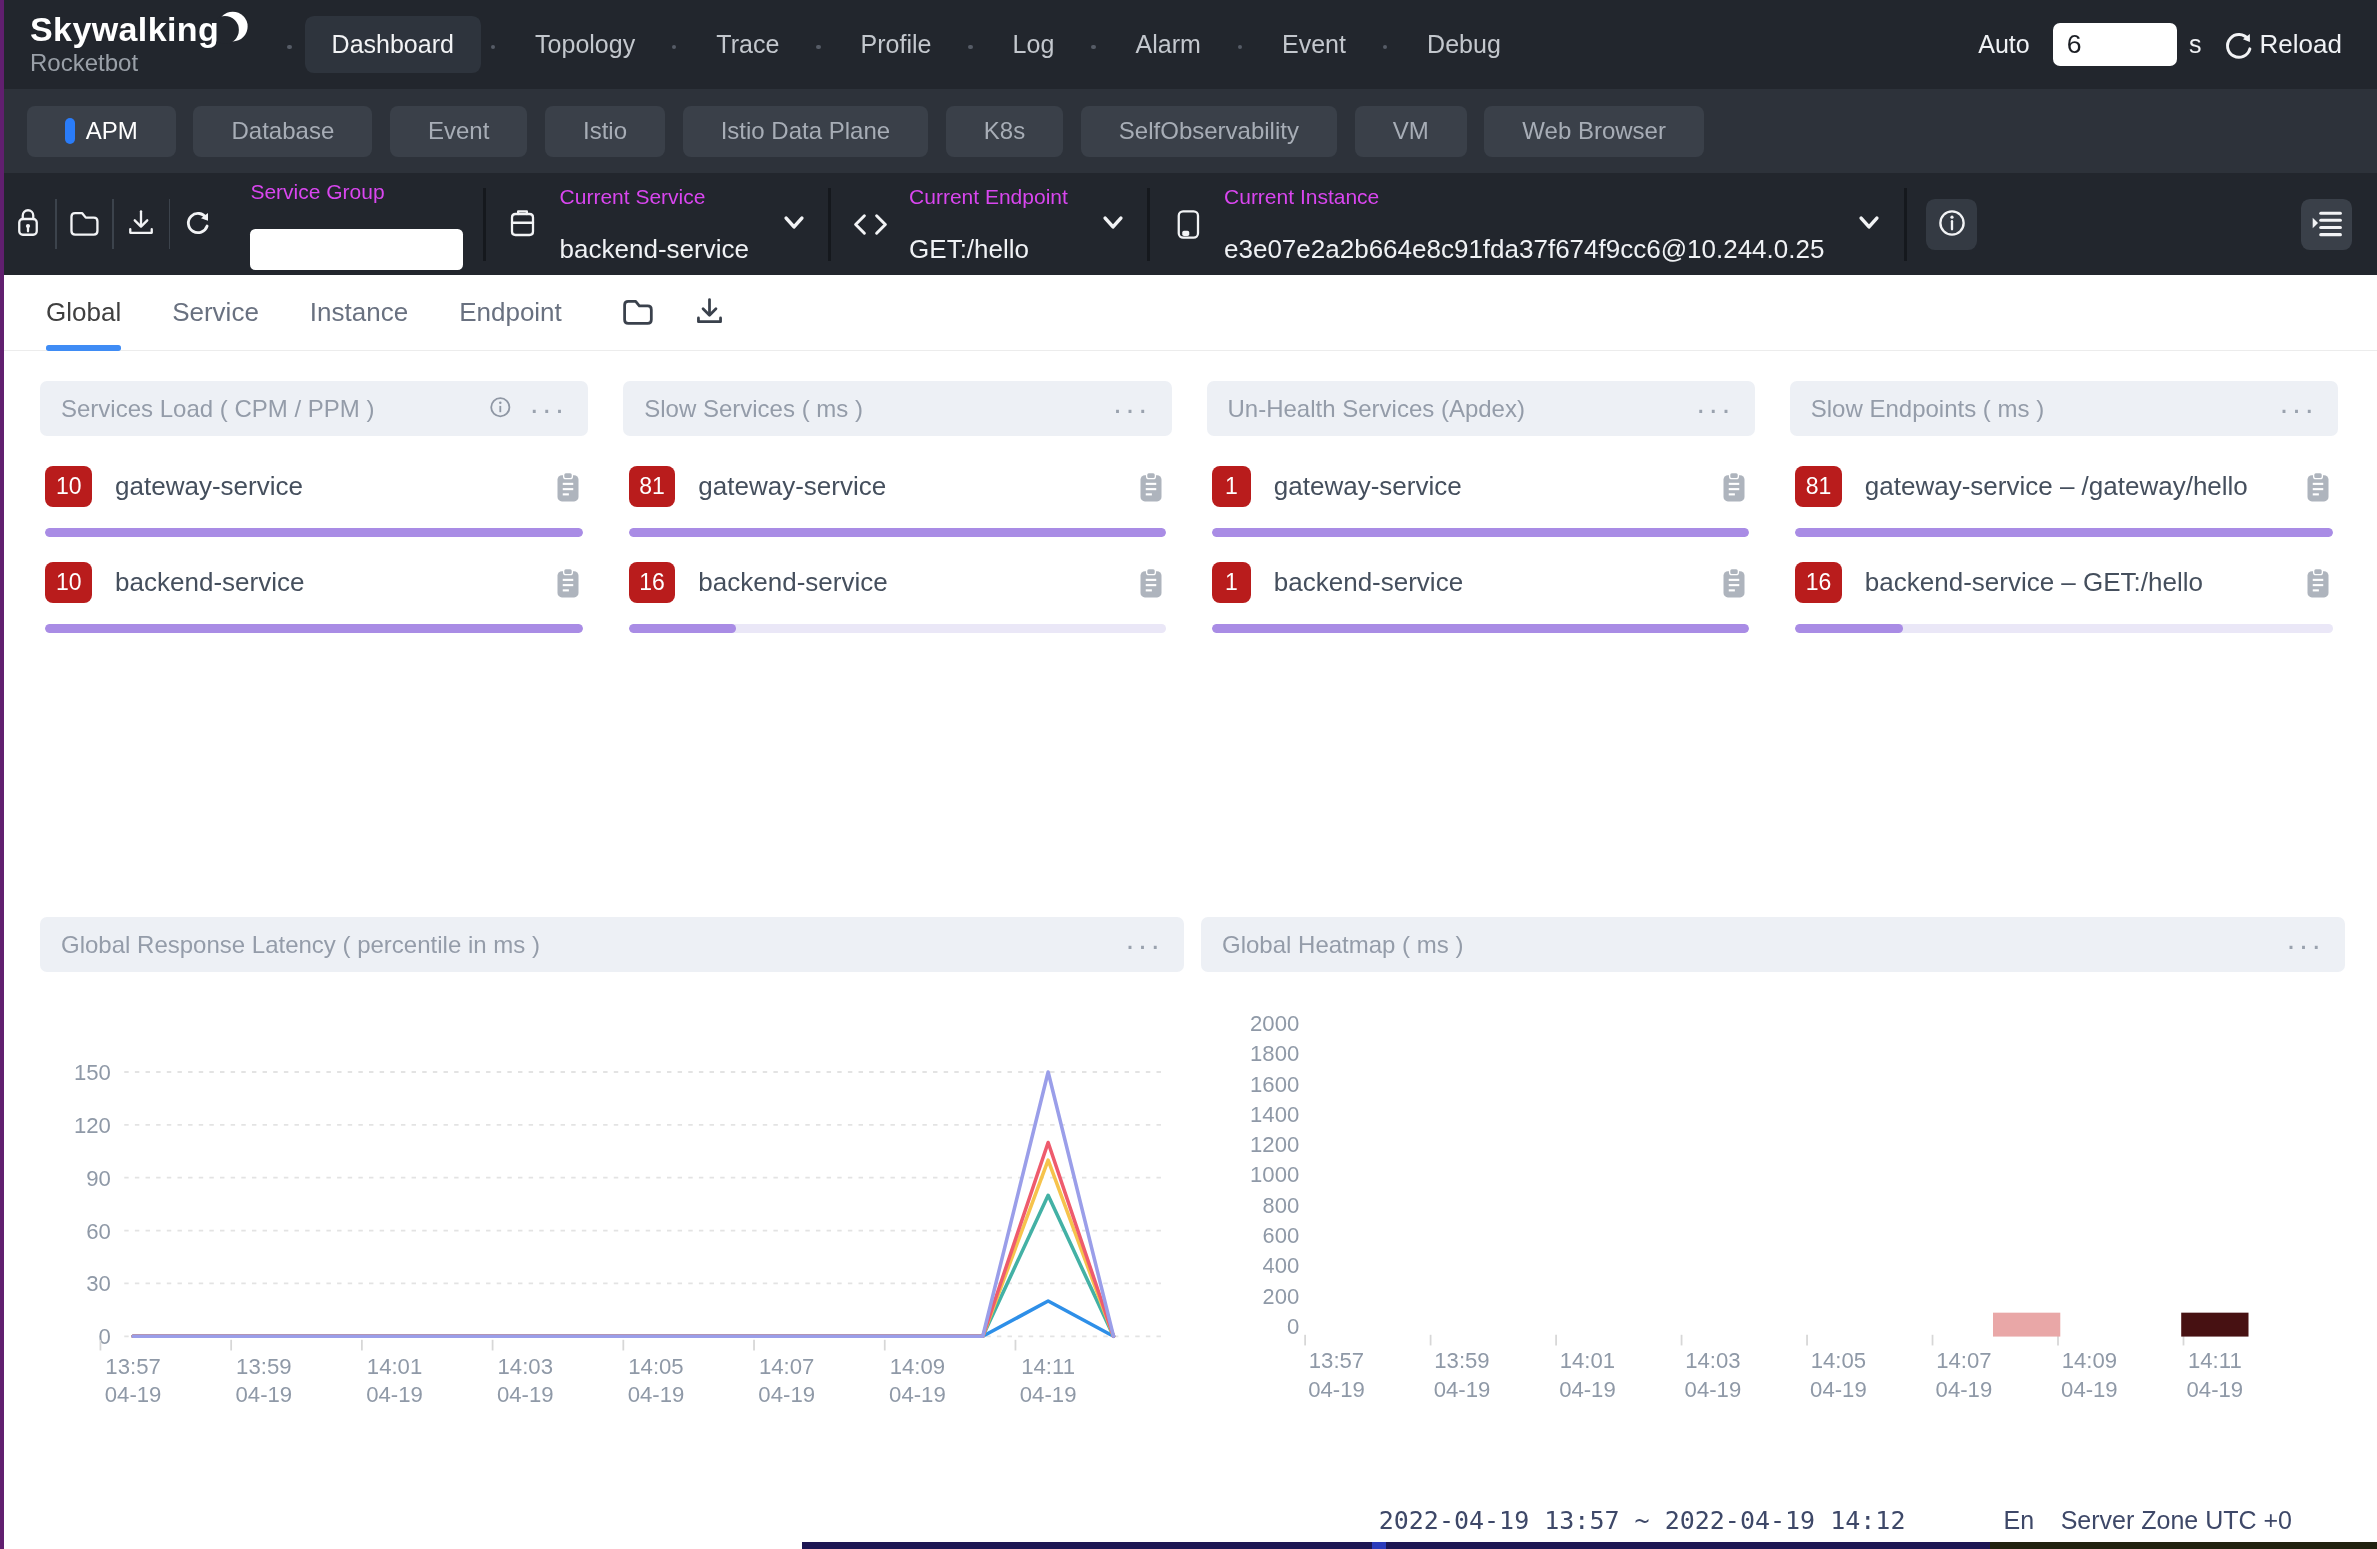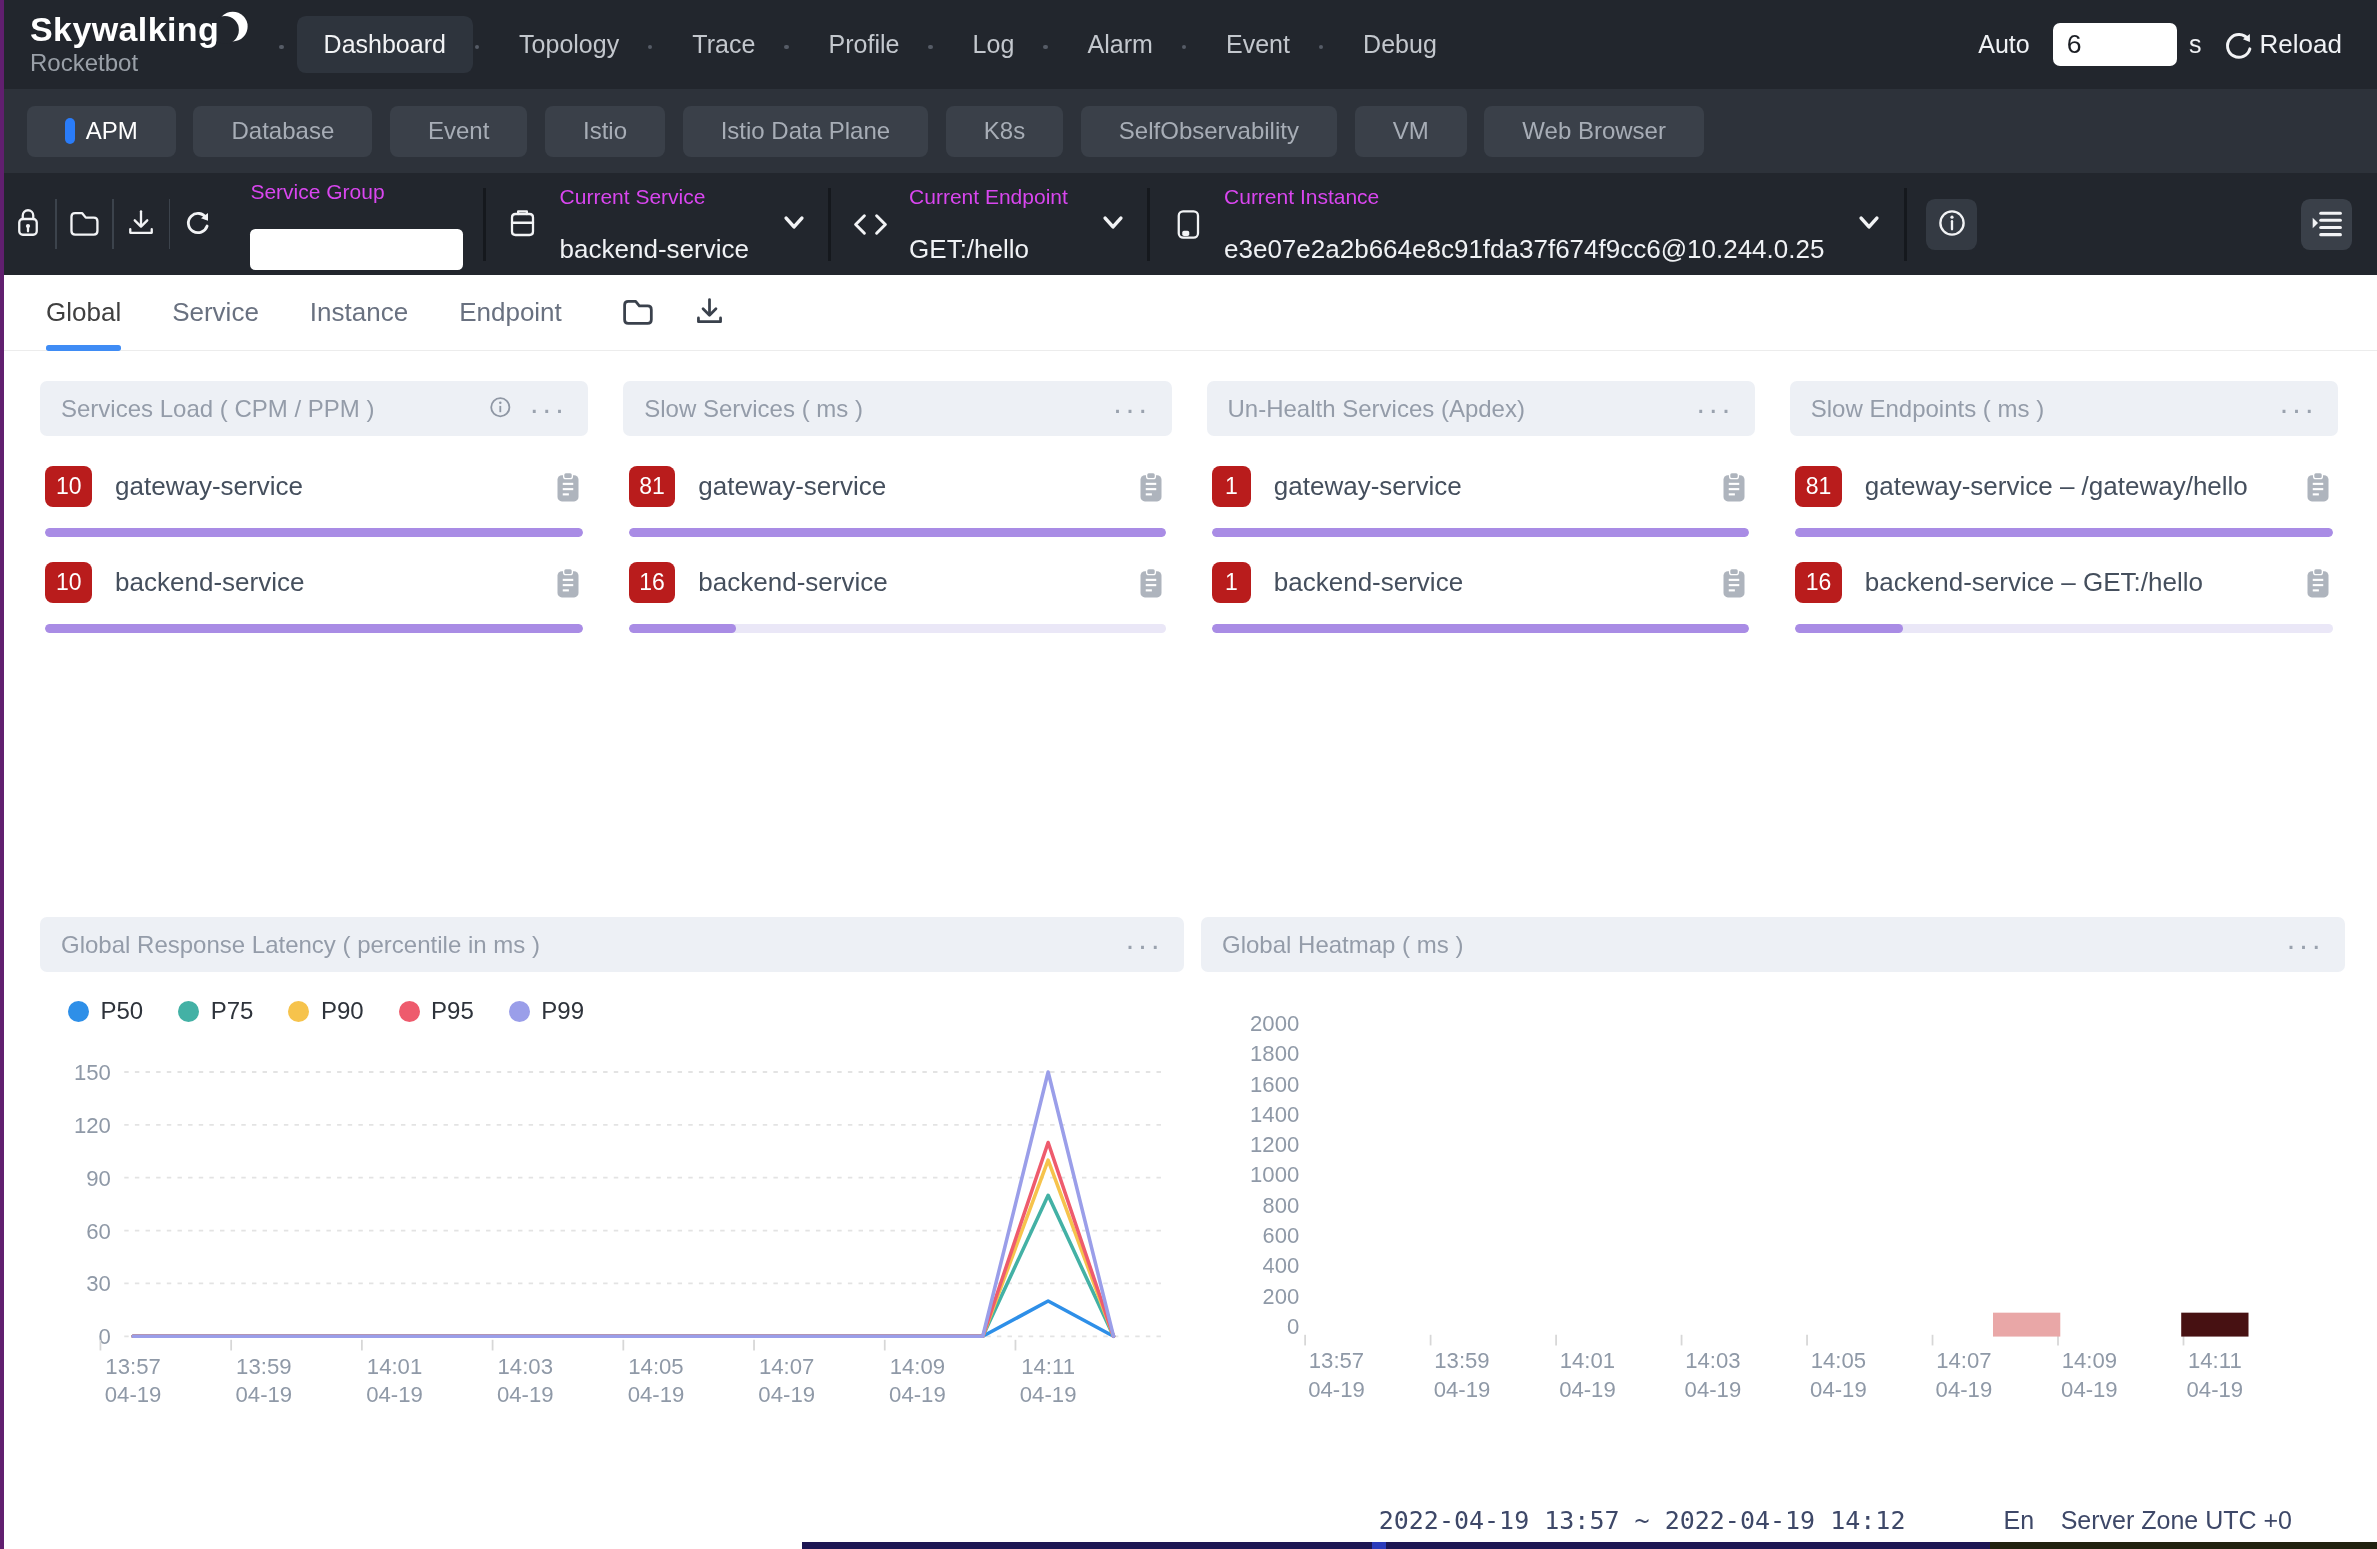--- a/index.html
+++ b/index.html
@@ -9,21 +9,21 @@
   .screen::before { content:""; position:absolute; left:0; top:0; width:3.5px; height:1550px; background:#611f6f; z-index:50; }
 
   
   .navbar { position:absolute; left:0; top:0; width:2377px; height:89px; background:#22262d; display:flex; align-items:center; }
   .brand { display:flex; align-items:flex-start; margin-left:30px; width:204px; }
   .brand-col { display:flex; flex-direction:column; }
   .brand-title { color:#ffffff; font-size:34px; font-weight:bold; letter-spacing:0.4px; line-height:35px; }
   .brand-sub { color:#9aa0a8; font-size:24px; line-height:28px; margin-top:1.8px; }
   .brand-moon { margin-left:-1.8px; margin-top:-5.3px; }
   .nav-items { display:flex; align-items:center; margin-left:43px; }
-  .nav-item { position:relative; color:#c3c7cd; font-size:25px; padding:14px 26.6px; margin-left:20px; cursor:pointer; }
+  .nav-item { position:relative; color:#c3c7cd; font-size:25px; padding:14px 26.6px; margin-left:28px; cursor:pointer; }
   .nav-item::before { content:""; position:absolute; left:-17.7px; top:50%; width:4.4px; height:4.4px; border-radius:50%; background:#565c66; }
   .nav-item.active { background:#2e343d; border-radius:8.9px; color:#f2f3f5; }
   .nav-right { margin-left:auto; display:flex; align-items:center; margin-right:35px; }
   .auto-label { color:#f0f2f5; font-size:25px; margin-right:23px; }
   .auto-input { width:124px; height:43px; background:#ffffff; border:none; border-radius:7px; font-size:26.6px; color:#1b1e24; padding:0 14px; font-family:"Liberation Sans",sans-serif; }
   .auto-unit { color:#f0f2f5; font-size:25px; margin-left:12.4px; }
   .reload-btn { display:flex; align-items:center; margin-left:19.5px; cursor:pointer; background:none; border:none; }
   .reload-btn span { color:#f0f2f5; font-size:26px; }
 
   
@@ -491,42 +491,20 @@
     </div>
   </div>
 
   <div class="chart-card left">
     <div class="card-head">
       <span class="card-title">Global Response Latency ( percentile in ms )</span>
       <span class="card-head-icons">
           <button class="dots">···</button>
         </span>
     </div>
-    <div class="legend" id="latency-legend">
-        <span class="legend-item">
-          <span class="legend-dot" style="background: rgb(46, 143, 232);"></span>
-          <span class="legend-label">P50</span>
-        </span>
-        <span class="legend-item">
-          <span class="legend-dot" style="background: rgb(67, 177, 165);"></span>
-          <span class="legend-label">P75</span>
-        </span>
-        <span class="legend-item">
-          <span class="legend-dot" style="background: rgb(246, 195, 76);"></span>
-          <span class="legend-label">P90</span>
-        </span>
-        <span class="legend-item">
-          <span class="legend-dot" style="background: rgb(238, 91, 109);"></span>
-          <span class="legend-label">P95</span>
-        </span>
-        <span class="legend-item">
-          <span class="legend-dot" style="background: rgb(154, 158, 233);"></span>
-          <span class="legend-label">P99</span>
-        </span>
-      </div>
     <svg id="latency-svg" class="chart-svg" width="1144" height="417" viewBox="0 0 1290 470">
         <line x1="95" y1="343" x2="1265" y2="343" stroke="#e3e3e3" stroke-width="2" stroke-dasharray="5 7"></line>
         <text x="80" y="352" text-anchor="end" font-size="25" fill="#8f99a7">0</text>
         <line x1="95" y1="283.4" x2="1265" y2="283.4" stroke="#e3e3e3" stroke-width="2" stroke-dasharray="5 7"></line>
         <text x="80" y="292.4" text-anchor="end" font-size="25" fill="#8f99a7">30</text>
         <line x1="95" y1="223.8" x2="1265" y2="223.8" stroke="#e3e3e3" stroke-width="2" stroke-dasharray="5 7"></line>
         <text x="80" y="232.8" text-anchor="end" font-size="25" fill="#8f99a7">60</text>
         <line x1="95" y1="164.20000000000002" x2="1265" y2="164.20000000000002" stroke="#e3e3e3" stroke-width="2" stroke-dasharray="5 7"></line>
         <text x="80" y="173.20000000000002" text-anchor="end" font-size="25" fill="#8f99a7">90</text>
         <line x1="95" y1="104.6" x2="1265" y2="104.6" stroke="#e3e3e3" stroke-width="2" stroke-dasharray="5 7"></line>

